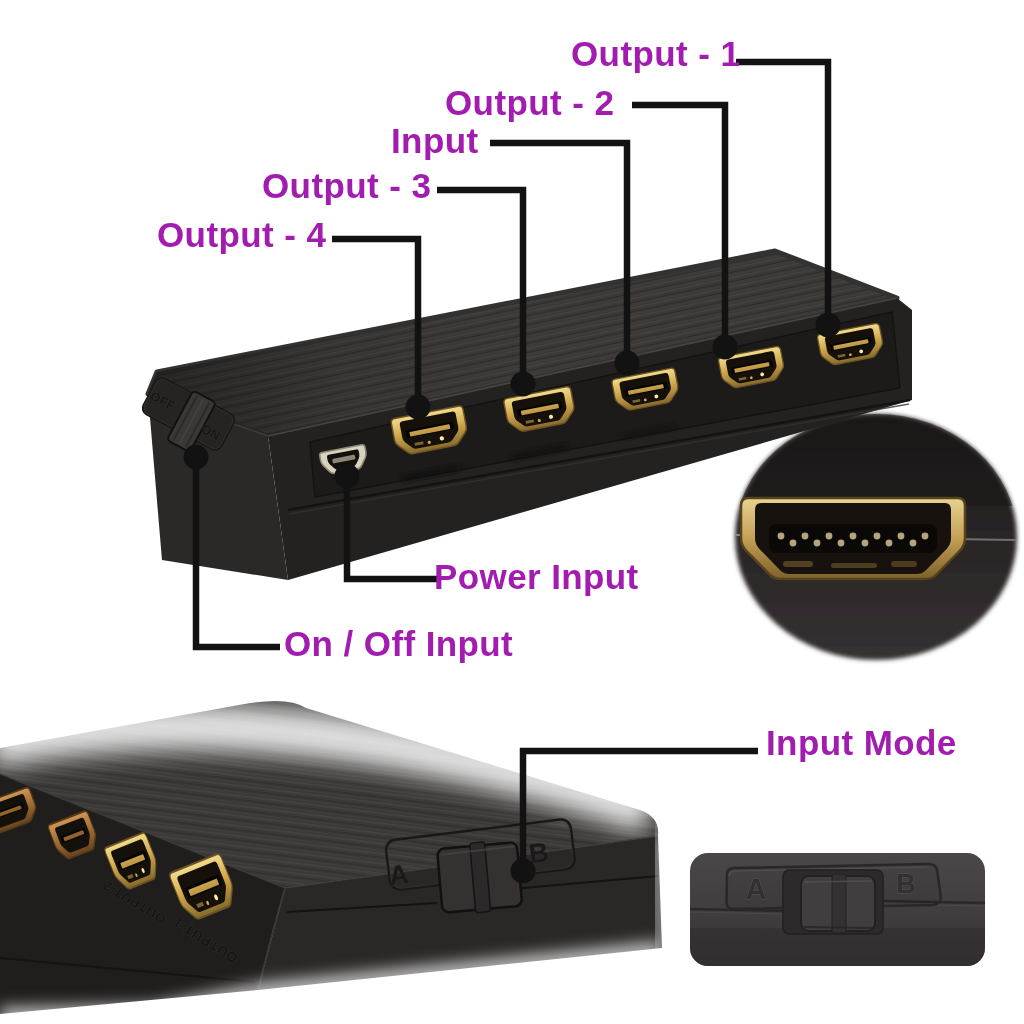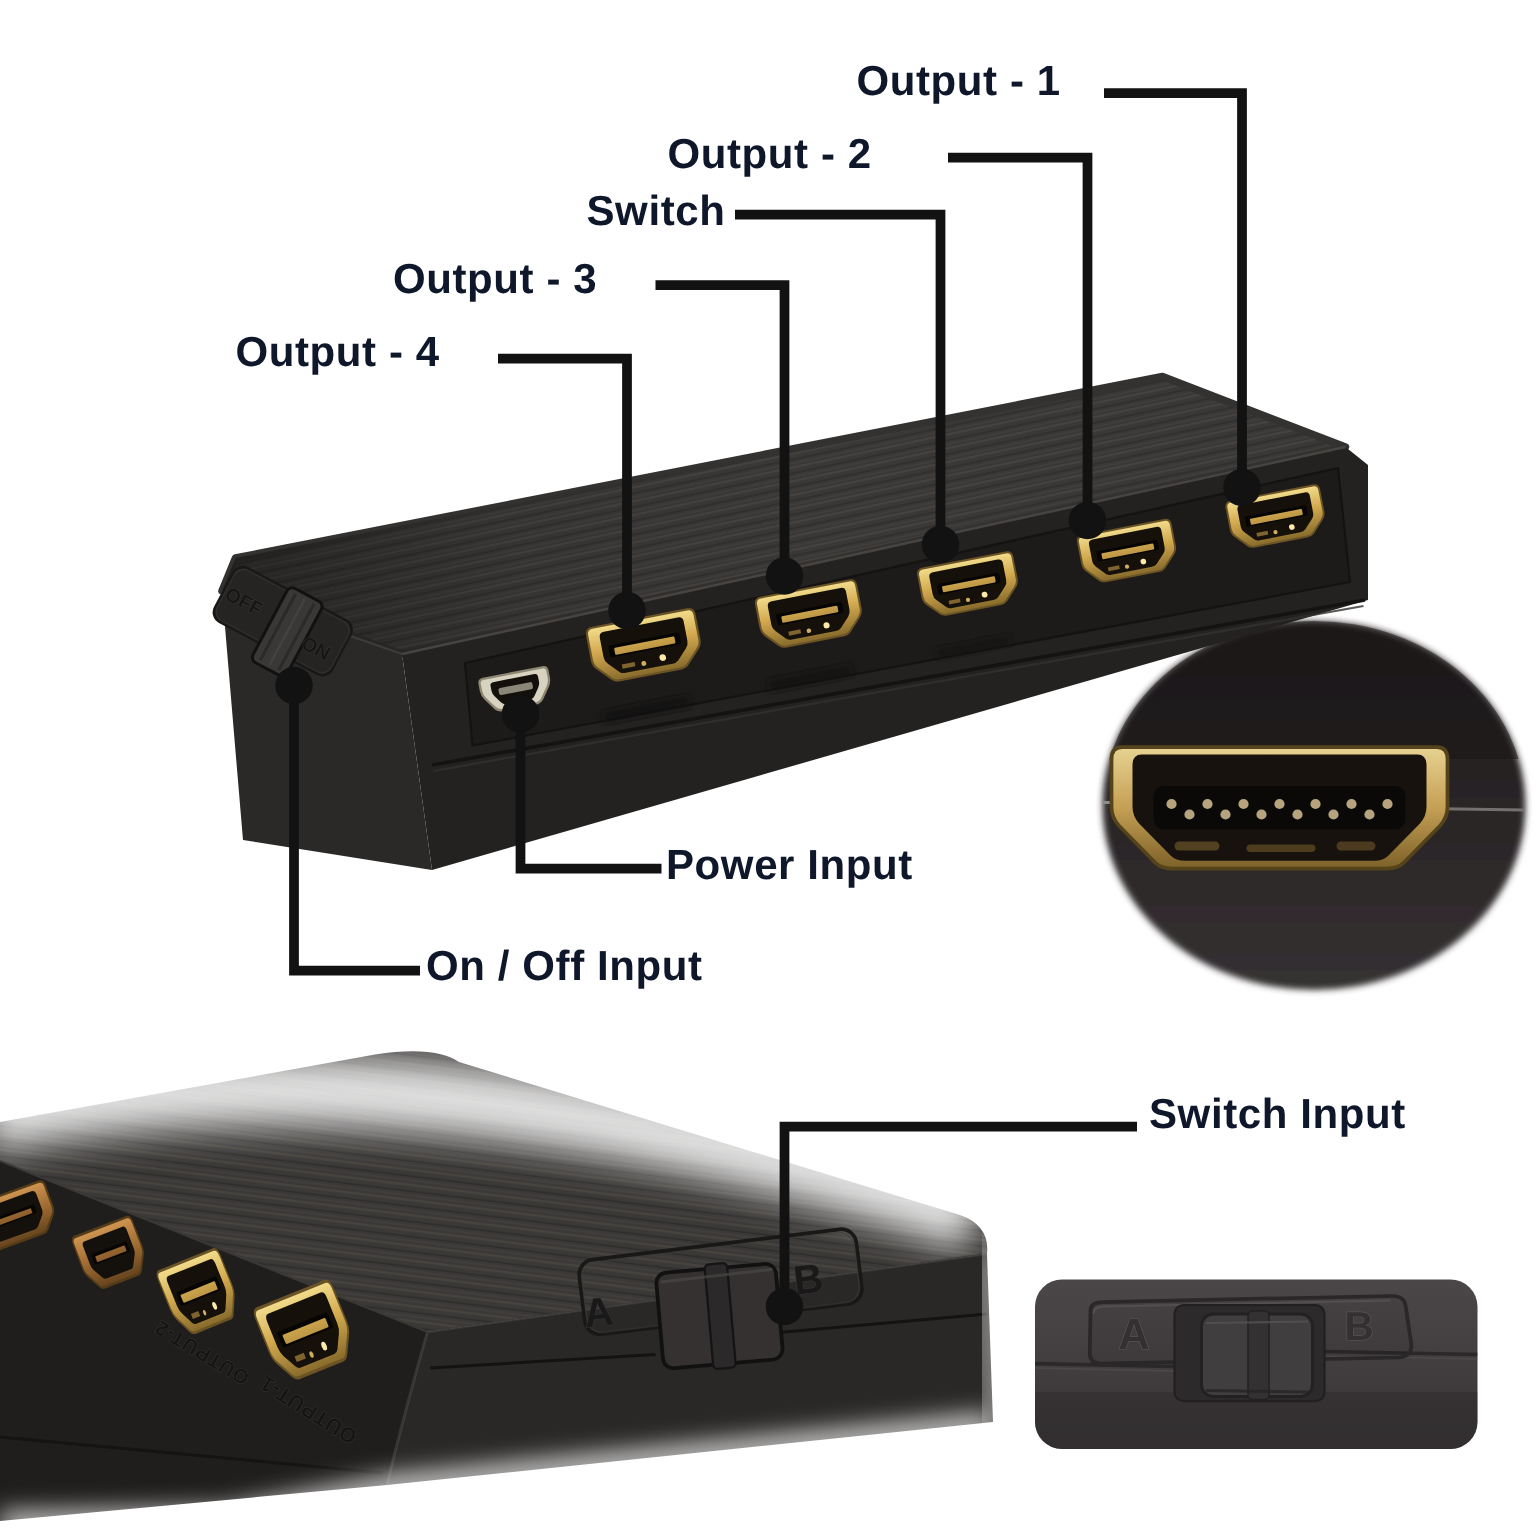--- a/index.html
+++ b/index.html
@@ -1,19 +1,19 @@
 <!DOCTYPE html>
 <html><head>
 <meta charset="utf-8">
 <style>
   html,body{margin:0;padding:0;background:#ffffff;}
   .stage{position:relative;width:1024px;height:1024px;background:#ffffff;overflow:hidden;
          font-family:"Liberation Sans",sans-serif;}
   .stage svg{position:absolute;left:0;top:0;}
-  .lbl{position:absolute;font-weight:700;font-size:28px;line-height:35px;color:#0f172a;
+  .lbl{position:absolute;font-weight:700;font-size:35px;line-height:35px;color:#a21caf;
        letter-spacing:.4px;white-space:nowrap;}
   .eng{font-family:"Liberation Sans",sans-serif;font-weight:700;}
 </style>
 </head>
 <body>
 
 <div class="stage">
 
 <svg width="1024" height="1024" viewBox="0 0 1024 1024">
   <defs>
@@ -245,20 +245,20 @@
     <circle cx="523" cy="384" r="12.5"></circle>
     <circle cx="418" cy="407" r="12.5"></circle>
     <circle cx="347" cy="476" r="12.5"></circle>
     <circle cx="196" cy="457" r="12.5"></circle>
     <circle cx="523" cy="871" r="12.5"></circle>
   </g>
 </svg>
 
 <div class="lbl" style="left:571px;top:36px">Output - 1</div>
 <div class="lbl" style="left:445px;top:85px">Output - 2</div>
-<div class="lbl" style="left:391px;top:123px">Switch</div>
+<div class="lbl" style="left:391px;top:123px">Input</div>
 <div class="lbl" style="left:262px;top:168px">Output - 3</div>
 <div class="lbl" style="left:157px;top:217px">Output - 4</div>
-<div class="lbl" style="left:444px;top:559px">Power Input</div>
+<div class="lbl" style="left:434px;top:559px">Power Input</div>
 <div class="lbl" style="left:284px;top:626px">On / Off Input</div>
-<div class="lbl" style="left:766px;top:725px">Switch Input</div>
+<div class="lbl" style="left:766px;top:725px">Input Mode</div>
 
 </div>
 
 </body></html>

